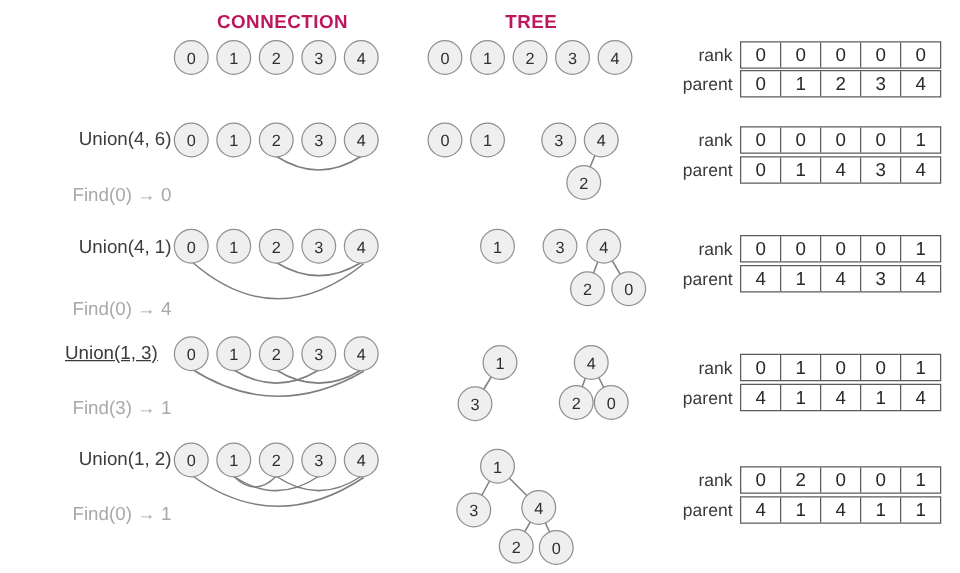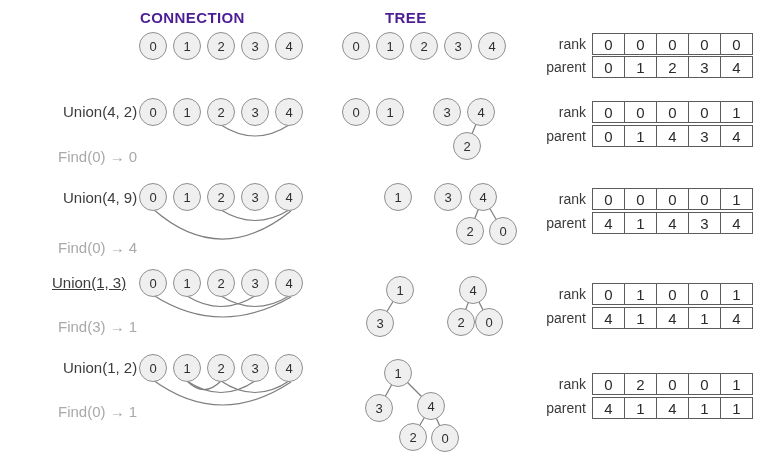--- a/index.html
+++ b/index.html
@@ -1,22 +1,22 @@
 <!DOCTYPE html>
 <html><head>
 <meta charset="utf-8">
 <style>
   html,body { margin:0; padding:0; background:#fff; }
   .page {
     position:relative; width:768px; height:458px; background:#ffffff;
     font-family:"Liberation Sans", sans-serif; overflow:hidden;
   }
   .hdr {
-    position:absolute; font-size:15px; font-weight:bold; color:#4c1d95;
-    letter-spacing:0.4px;
+    position:absolute; font-size:15px; font-weight:bold; color:#be185d;
+    text-align:center; letter-spacing:0.4px;
   }
   .overlay { position:absolute; left:0; top:0; }
   .overlay path, .overlay line { stroke:#7e7e7e; stroke-width:1.2; fill:none; }
   .node {
     width:26px; height:26px; border-radius:50%;
     background:#efefef; border:1px solid #8f8f8f;
     display:flex; align-items:center; justify-content:center;
     font-size:13px; color:#2e2e2e;
   }
   .abs { position:absolute; }
@@ -98,21 +98,21 @@
   </div>
   <div class="llabel" style="left:500px; top:59px;">parent</div>
   <div class="lrow" style="left:592px; top:56px;">
     <div class="lcell">0</div>
     <div class="lcell">1</div>
     <div class="lcell">2</div>
     <div class="lcell">3</div>
     <div class="lcell">4</div>
   </div>
 
-  <div class="union" style="left:63px; top:103px;">Union(4, 2)</div>
+  <div class="union" style="left:63px; top:103px;">Union(4, 6)</div>
   <div class="find" style="left:58px; top:148px;">Find(0) → 0</div>
   <div class="crow" style="left:139px; top:98px;">
     <div class="node">0</div>
     <div class="node">1</div>
     <div class="node">2</div>
     <div class="node">3</div>
     <div class="node">4</div>
   </div>
   <div class="node abs" style="left:342px; top:98px;">0</div>
   <div class="node abs" style="left:376px; top:98px;">1</div>
@@ -129,21 +129,21 @@
   </div>
   <div class="llabel" style="left:500px; top:128px;">parent</div>
   <div class="lrow" style="left:592px; top:125px;">
     <div class="lcell">0</div>
     <div class="lcell">1</div>
     <div class="lcell">4</div>
     <div class="lcell">3</div>
     <div class="lcell">4</div>
   </div>
 
-  <div class="union" style="left:63px; top:189px;">Union(4, 9)</div>
+  <div class="union" style="left:63px; top:189px;">Union(4, 1)</div>
   <div class="find" style="left:58px; top:239px;">Find(0) → 4</div>
   <div class="crow" style="left:139px; top:183px;">
     <div class="node">0</div>
     <div class="node">1</div>
     <div class="node">2</div>
     <div class="node">3</div>
     <div class="node">4</div>
   </div>
   <div class="node abs" style="left:384px; top:183px;">1</div>
   <div class="node abs" style="left:434px; top:183px;">3</div>

